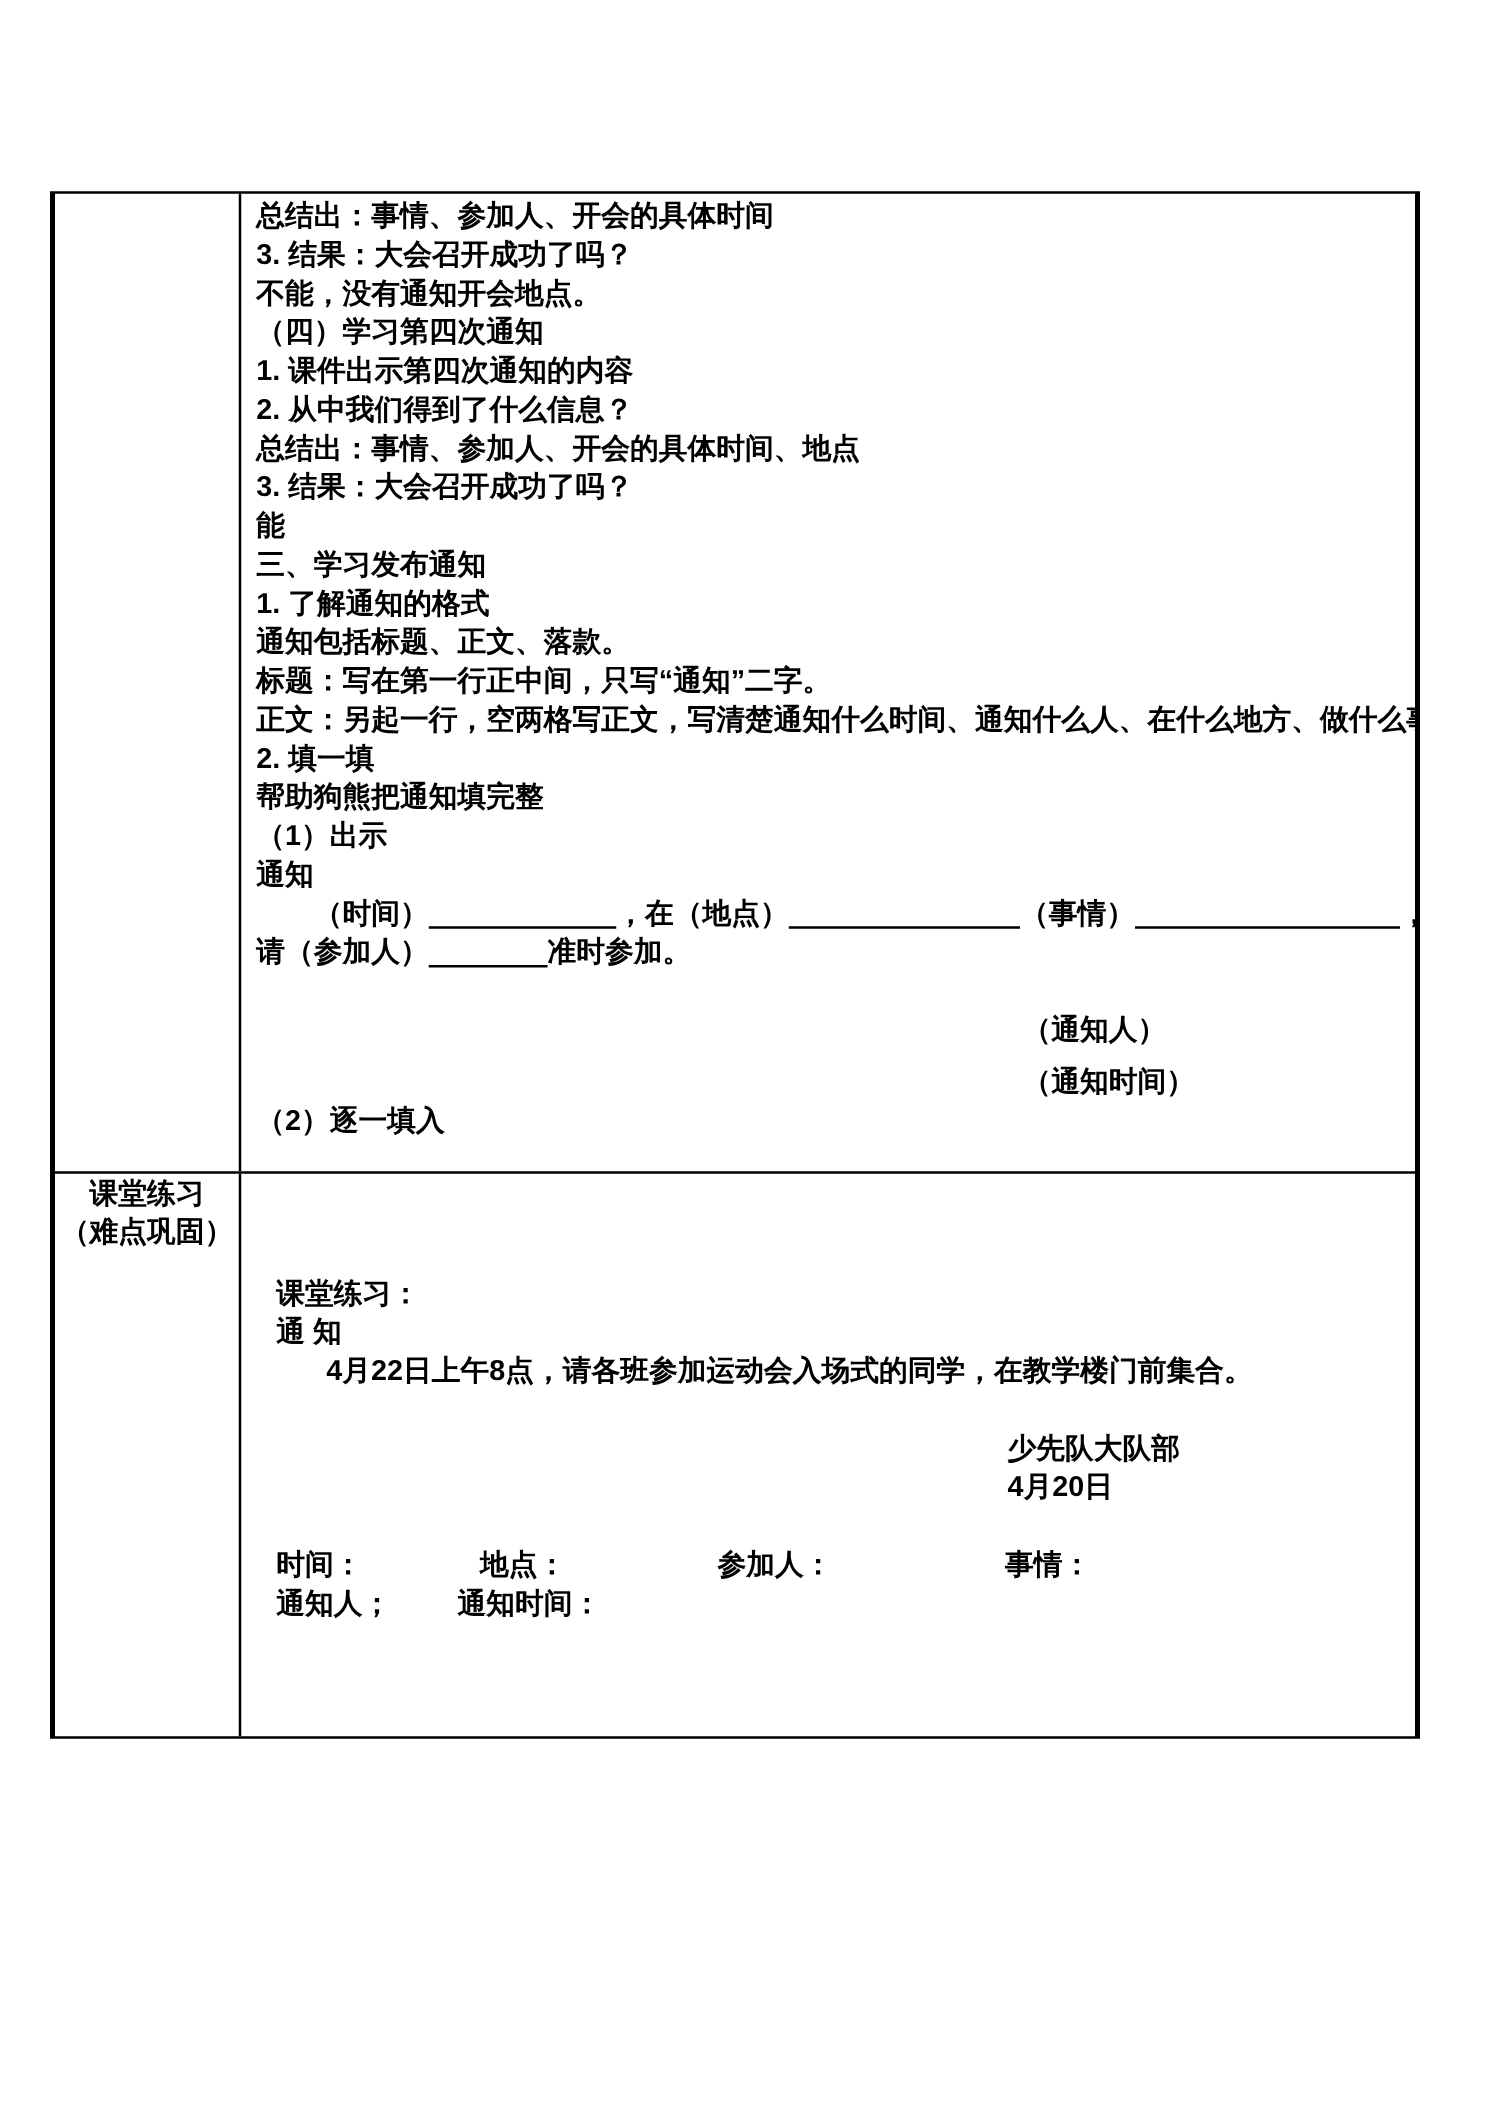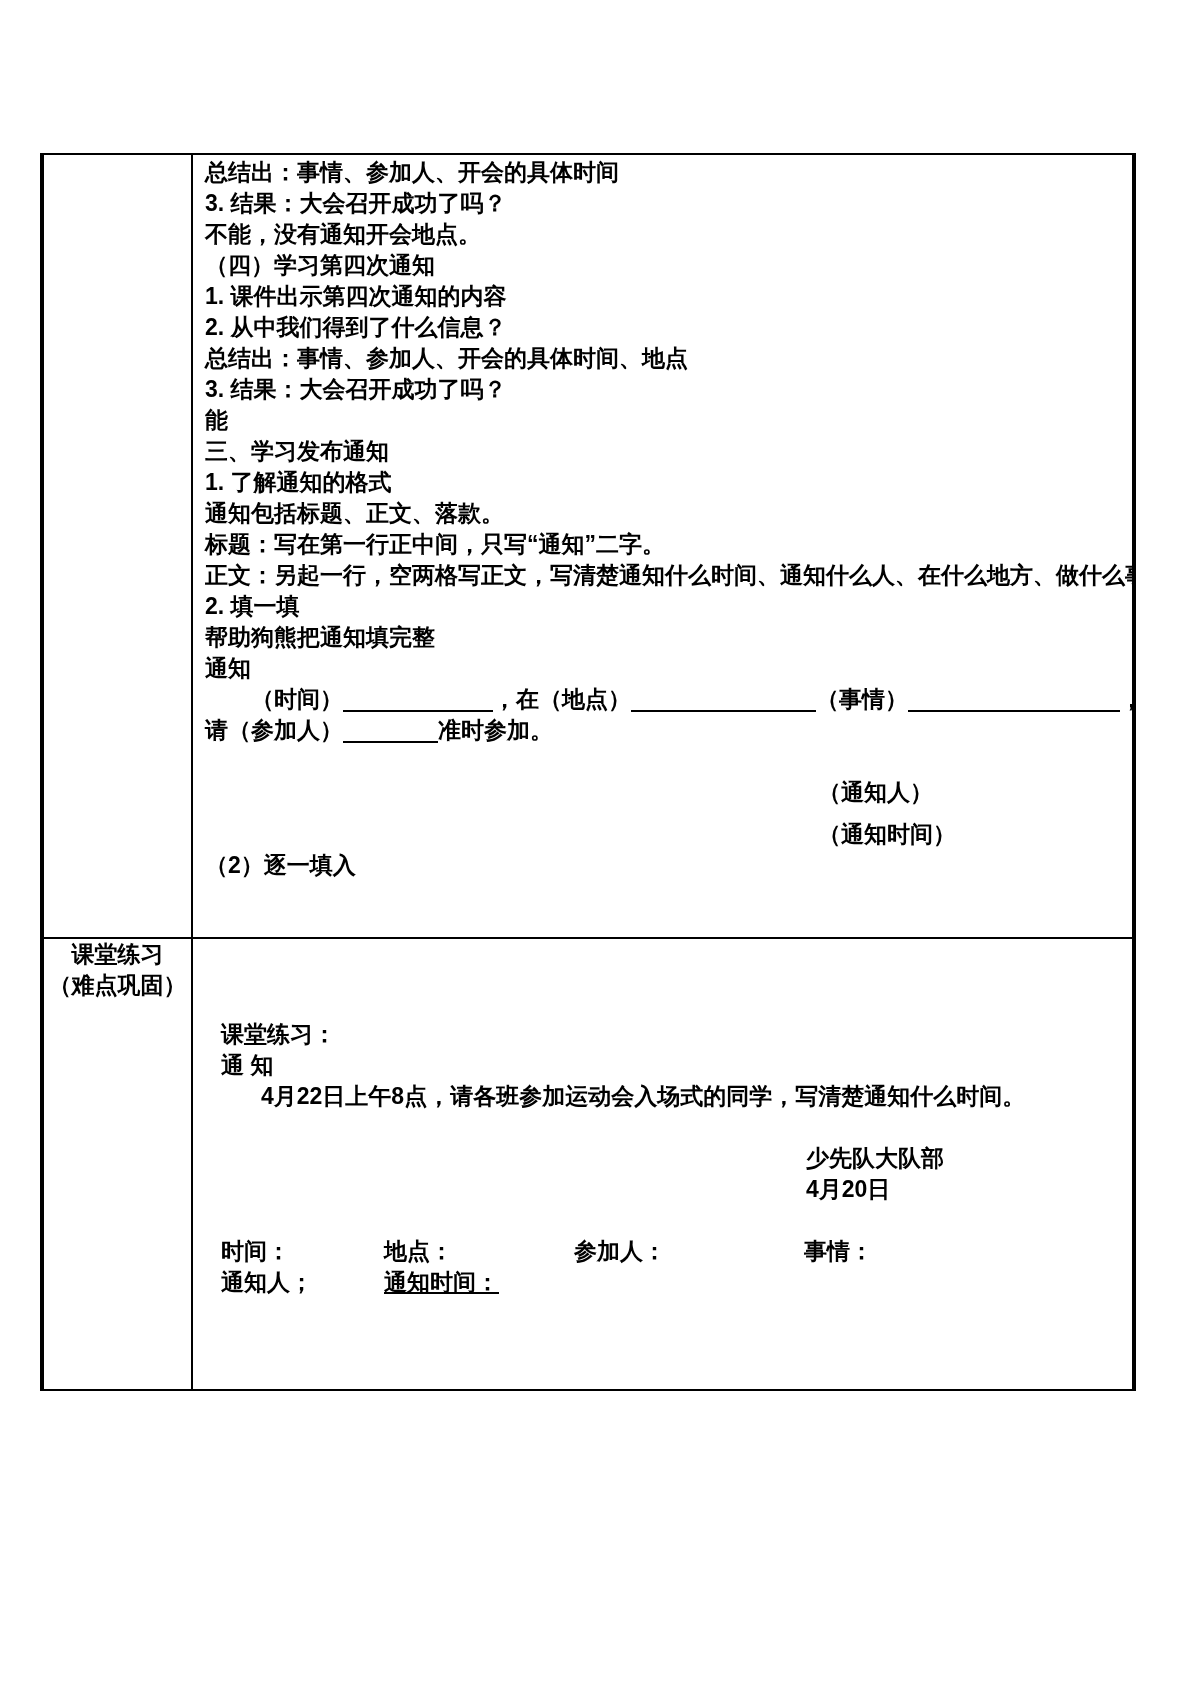--- a/index.html
+++ b/index.html
@@ -74,47 +74,48 @@
         <div class="line">总结出：事情、参加人、开会的具体时间、地点</div>
         <div class="line">3. 结果：大会召开成功了吗？</div>
         <div class="line">能</div>
         <div class="line">三、学习发布通知</div>
         <div class="line">1. 了解通知的格式</div>
         <div class="line">通知包括标题、正文、落款。</div>
         <div class="line">标题：写在第一行正中间，只写“通知”二字。</div>
         <div class="line">正文：另起一行，空两格写正文，写清楚通知什么时间、通知什么人、在什么地方、做什么事。</div>
         <div class="line">2. 填一填</div>
         <div class="line">帮助狗熊把通知填完整</div>
+        <div class="line">（1）出示</div>
         <div class="line center">通知</div>
         <div class="line" style="padding-left: 46px;"><span>（时间）</span><span class="blank-slot" style="width: 150px;"></span><span>，在（地点）</span><span class="blank-slot" style="width: 185px;"></span><span>（事情）</span><span class="blank-slot" style="width: 212px;"></span><span>，</span></div>
         <div class="line"><span>请（参加人）</span><span class="blank-slot" style="width: 95px;"></span><span>准时参加。</span></div>
         <div class="line">&nbsp;</div>
         <div class="line" style="padding-left: 613px;">（通知人）</div>
         <div class="line" style="padding-left: 613px; margin-top: 11px;">（通知时间）</div>
         <div class="line">（2）逐一填入</div>
       </div>
   </div>
   <div class="t-row row-2">
     <div class="cell-left">
       <div class="label-line">课堂练习</div>
       <div class="label-line">（难点巩固）</div>
     </div>
     <div class="cell-right">
         <div class="line">课堂练习：</div>
         <div class="line center">通  知</div>
-        <div class="line" style="padding-left: 40px;">4月22日上午8点，请各班参加运动会入场式的同学，写清楚通知什么时间。</div>
+        <div class="line" style="padding-left: 40px;">4月22日上午8点，请各班参加运动会入场式的同学，在教学楼门前集合。</div>
         <div class="line">&nbsp;</div>
         <div class="line" style="padding-left: 585px;">少先队大队部</div>
         <div class="line" style="padding-left: 585px;">4月20日</div>
         <div class="line">&nbsp;</div>
         <div class="line tabs">
           <span style="left: 0px;">时间：</span>
           <span style="left: 163px;">地点：</span>
           <span style="left: 353px;">参加人：</span>
           <span style="left: 583px;">事情：</span>
         </div>
         <div class="line tabs">
           <span style="left: 0px;">通知人；</span>
-          <span style="left: 163px; text-decoration: underline;">通知时间：</span>
+          <span style="left: 145px;">通知时间：</span>
         </div>
       </div>
   </div>
 </div>
 
 </body></html>

